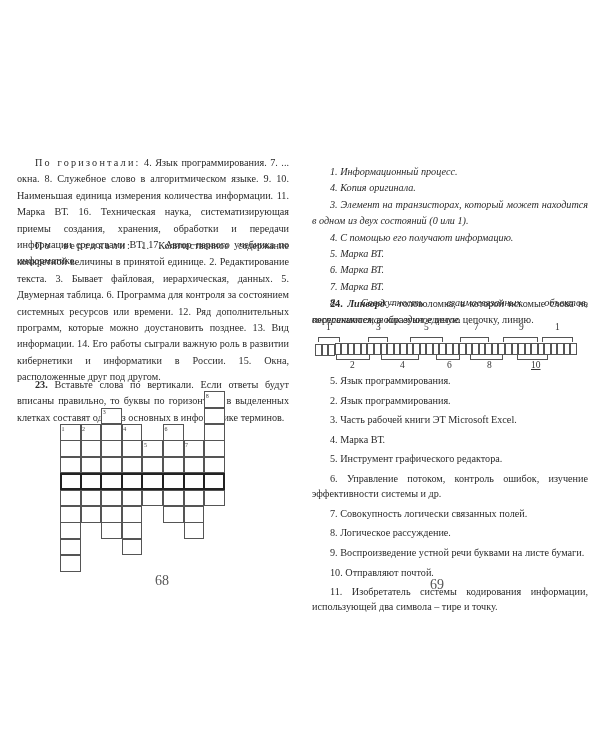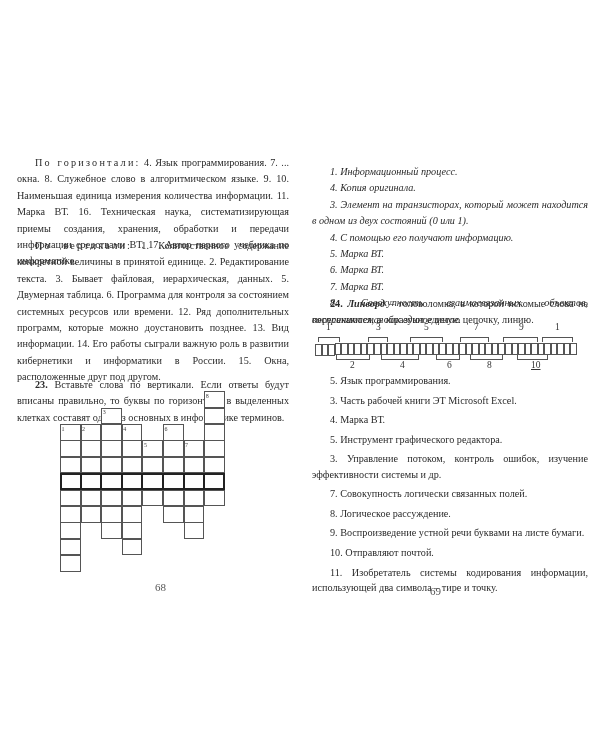--- a/index.html
+++ b/index.html
@@ -8,21 +8,21 @@
   .left{left:0;width:300px;}
   .right{left:300px;width:300px;}
   .txt{position:absolute;font-size:10.2px;line-height:16.4px;text-align:justify;}
   .txt p{margin:0;text-indent:18px;}
   .spaced{letter-spacing:2.2px;}
   .bold{font-weight:bold;}
   .bi{font-weight:bold;font-style:italic;}
   .cell{position:absolute;box-sizing:border-box;border:0.8px solid #555;width:20.6px;height:16.5px;background:#fff;}
   .num{position:absolute;font-size:6px;line-height:6px;color:#444;}
   .hl{position:absolute;box-sizing:border-box;border:2px solid #222;}
-  .pagenum{position:absolute;font-size:11px;color:#555;margin-top:8px;}
+  .pagenum{position:absolute;font-size:14px;color:#555;}
   .list p{margin:0;text-indent:18px;line-height:16.4px;}
   .list2 p{margin:0 0 4.4px 0;text-indent:18px;line-height:15.2px;}
   .chain-cell{position:absolute;box-sizing:border-box;border:0.8px solid #555;height:12px;width:6.6px;top:343px;background:#fff;}
   .bracket{position:absolute;box-sizing:border-box;border:0.8px solid #555;height:5px;}
   .br-top{border-bottom:none;}
   .br-bot{border-top:none;}
   .clabel{position:absolute;font-size:9.5px;color:#333;}
 </style>
 </head>
 <body>
@@ -190,24 +190,25 @@
       <div class="bracket br-bot" style="left: 436px; width: 24px; top: 355px;"></div>
       <div class="clabel" style="left: 447px; top: 360px;">6</div>
       <div class="bracket br-bot" style="left: 470px; width: 33px; top: 355px;"></div>
       <div class="clabel" style="left: 487px; top: 360px;">8</div>
       <div class="bracket br-bot" style="left: 517px; width: 31px; top: 355px;"></div>
       <div class="clabel" style="left: 531px; top: 360px; text-decoration: underline;">10</div>
     </div>
 
   <div class="txt list2" style="left:12px;top:373px;width:276px;">
     <p>5. Язык программирования.</p>
+    <p>2. Язык программирования.</p>
     <p>3. Часть рабочей книги ЭТ Microsoft Excel.</p>
     <p>4. Марка ВТ.</p>
     <p>5. Инструмент графического редактора.</p>
-    <p>3. Управление потоком, контроль ошибок, изучение эффективности системы и др.</p>
+    <p>6. Управление потоком, контроль ошибок, изучение эффективности системы и др.</p>
     <p>7. Совокупность логически связанных полей.</p>
     <p>8. Логическое рассуждение.</p>
     <p>9. Воспроизведение устной речи буквами на листе бумаги.</p>
     <p>10. Отправляют почтой.</p>
     <p>11. Изобретатель системы кодирования информации, использующей два символа – тире и точку.</p>
   </div>
 
   <div class="pagenum" style="left:130px;top:577px;">69</div>
 </div>
 

